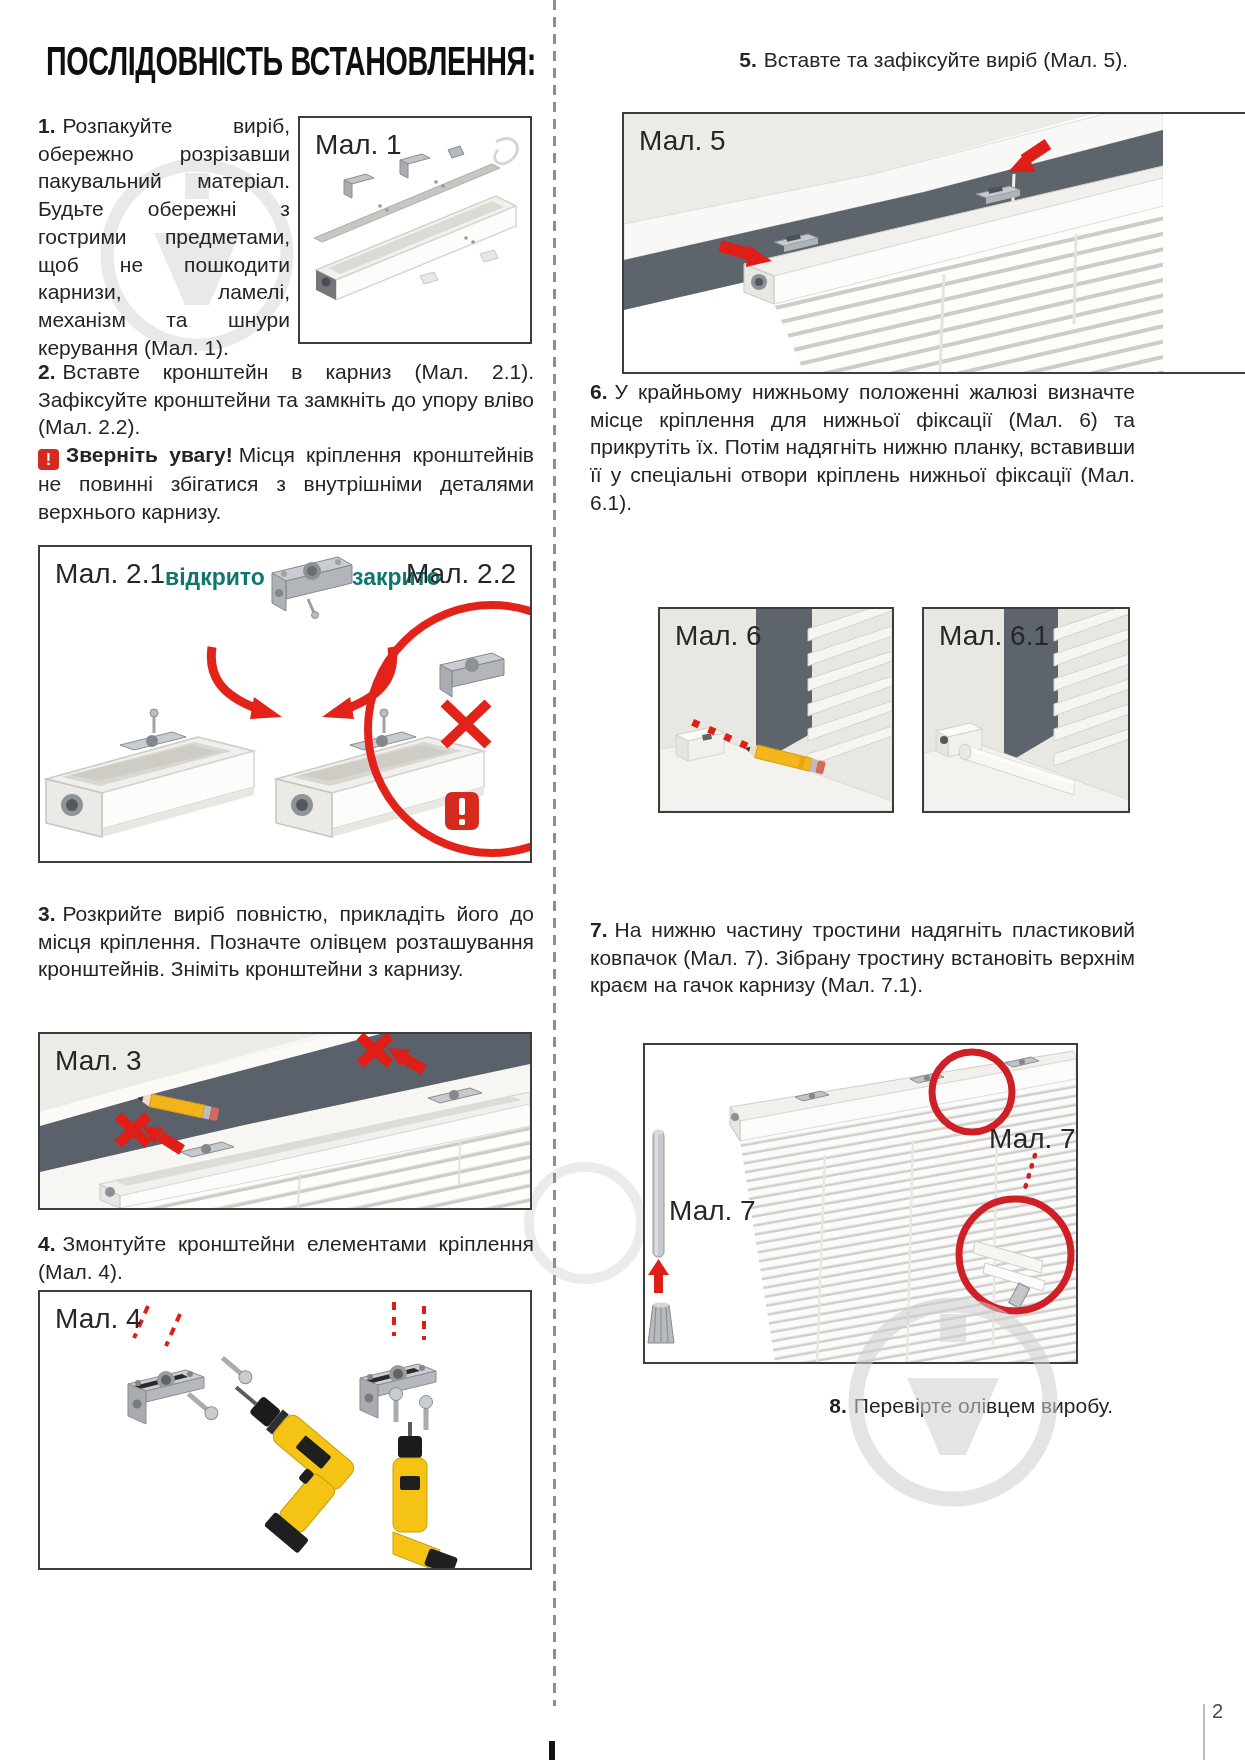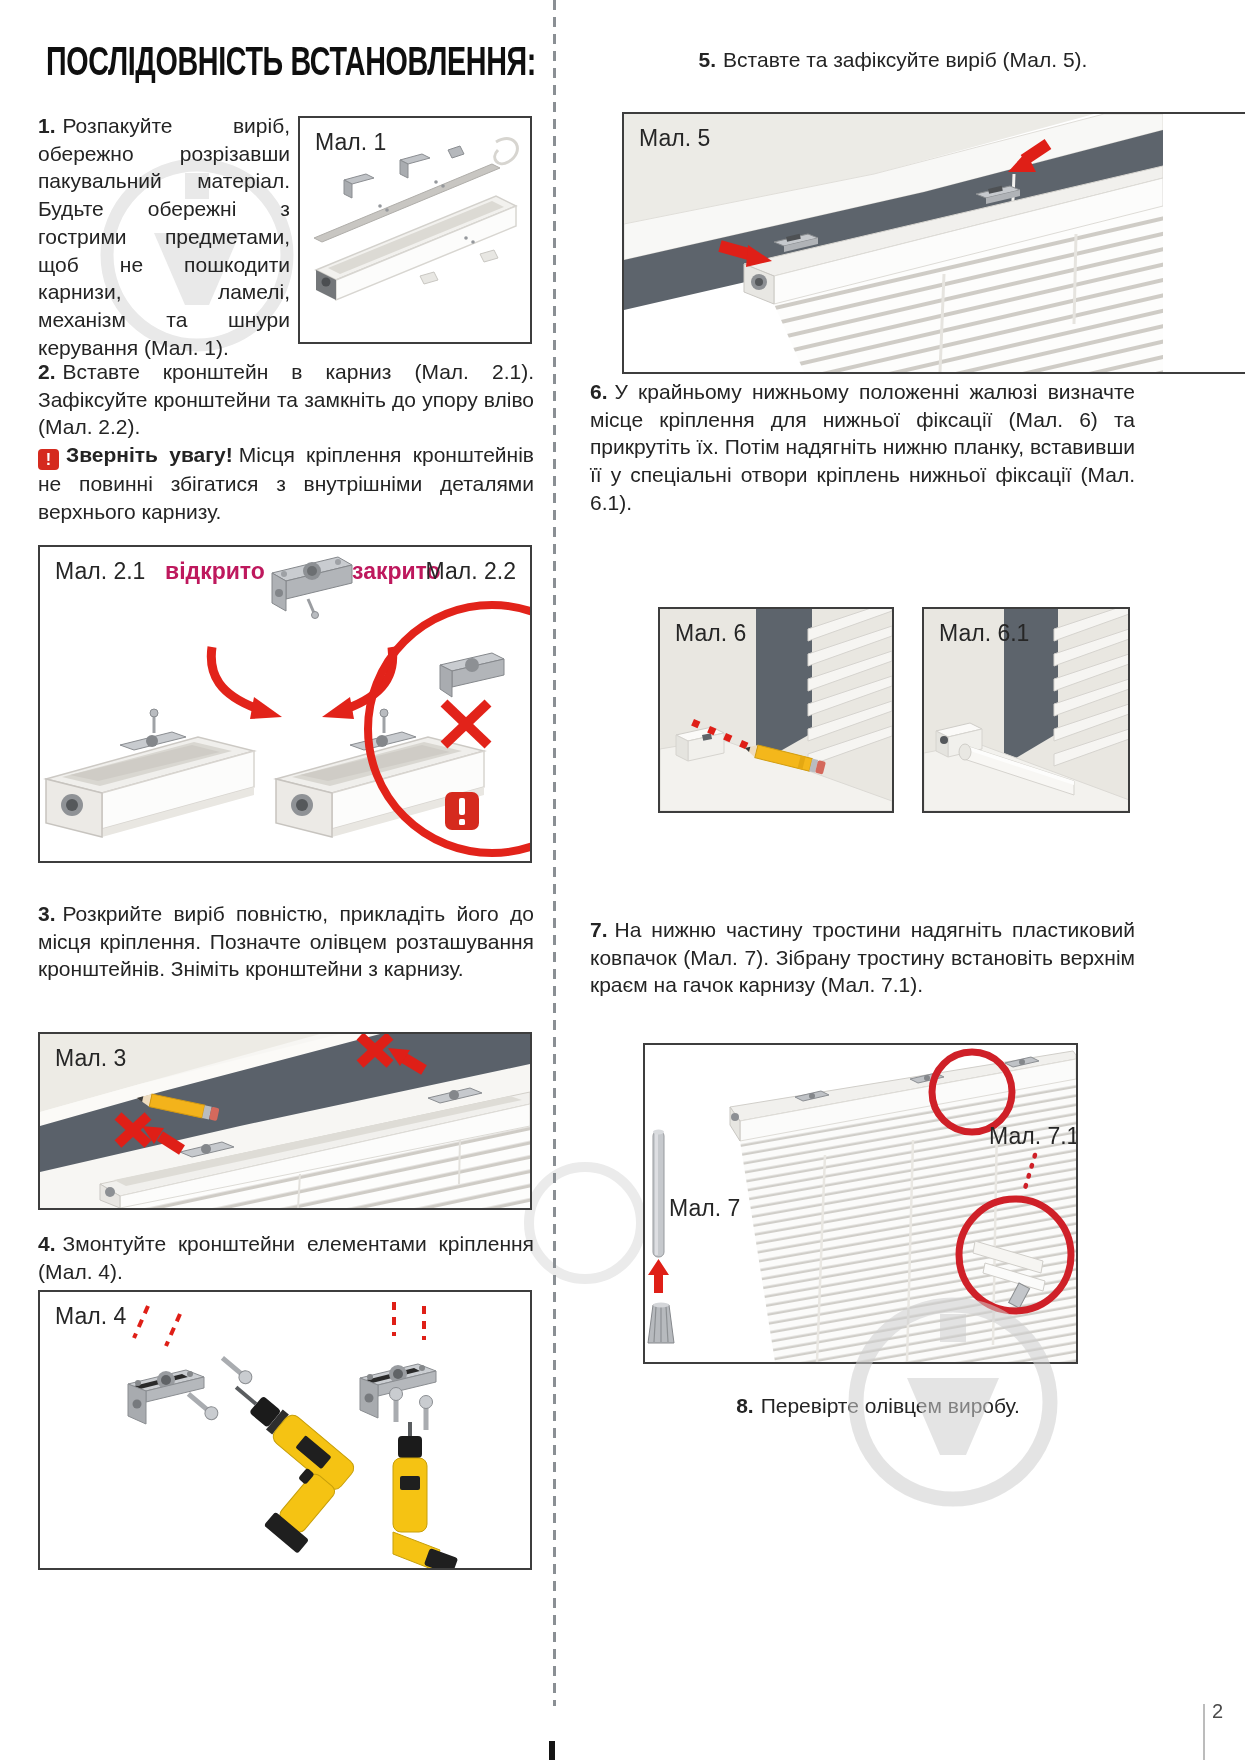--- a/index.html
+++ b/index.html
@@ -5,30 +5,30 @@
   *{margin:0;padding:0;box-sizing:border-box}
   html,body{background:#fff}
   body{width:1245px;height:1760px;font-family:"Liberation Sans",sans-serif;color:#242424}
   .page{position:relative;width:1245px;height:1760px;background:#ffffff;overflow:hidden}
   .divider{position:absolute;left:553px;top:0;width:3px;height:1706px;z-index:1;
            background:repeating-linear-gradient(to bottom,#8a8f94 0 10px,transparent 10px 17px)}
   .divider-cap{position:absolute;left:549px;top:1741px;width:6px;height:19px;background:#141414;z-index:1}
   .title{position:absolute;left:46px;top:38px;font-size:41px;font-weight:800;letter-spacing:-.5px;
          white-space:nowrap;transform:scaleX(.70);transform-origin:left top;color:#0f0f0f;z-index:2}
   .step{position:absolute;font-size:21px;line-height:1.32;text-align:justify;color:#242424;z-index:2}
-  .step.left-align{text-align:center}
+  .step.left-align{text-align:right}
   .stepnum{font-weight:700;margin-right:7px}
   .note{}
   .note b{font-weight:700;margin-right:6px}
   .warn-badge{display:inline-block;width:21px;height:21px;border-radius:4px;background:#d52a1e;color:#fff;
               font-weight:700;text-align:center;line-height:21px;font-size:16px;margin-right:7px;vertical-align:-3px}
   .figbox{position:absolute;border:2px solid #3d3d3d;background:#fff;z-index:2;overflow:hidden}
   .fig-art{position:absolute;left:0;top:0;display:block}
-  .figlabel{position:absolute;left:15px;top:11px;font-size:23px;color:#262626;white-space:nowrap;z-index:3}
-  .red-label{position:absolute;top:11px;font-size:23px;font-weight:700;color:#be185d;white-space:nowrap;z-index:3}
+  .figlabel{position:absolute;left:15px;top:11px;font-size:28px;color:#262626;white-space:nowrap;z-index:3}
+  .red-label{position:absolute;top:17px;font-size:23px;font-weight:700;color:#0f766e;white-space:nowrap;z-index:3}
   .fig7-l{left:24px;top:150px}
   .fig71-l{left:344px;top:78px}
   .pagenum-line{position:absolute;left:1203px;top:1704px;width:2px;height:56px;background:#bcbcbc;z-index:2}
   .pagenum{position:absolute;left:1212px;top:1700px;font-size:20px;color:#4a4a4a;z-index:2}
   .wm{position:absolute;z-index:0}
   .wm-top{z-index:4;opacity:.55}
 </style>
 </head>
 <body>
 

